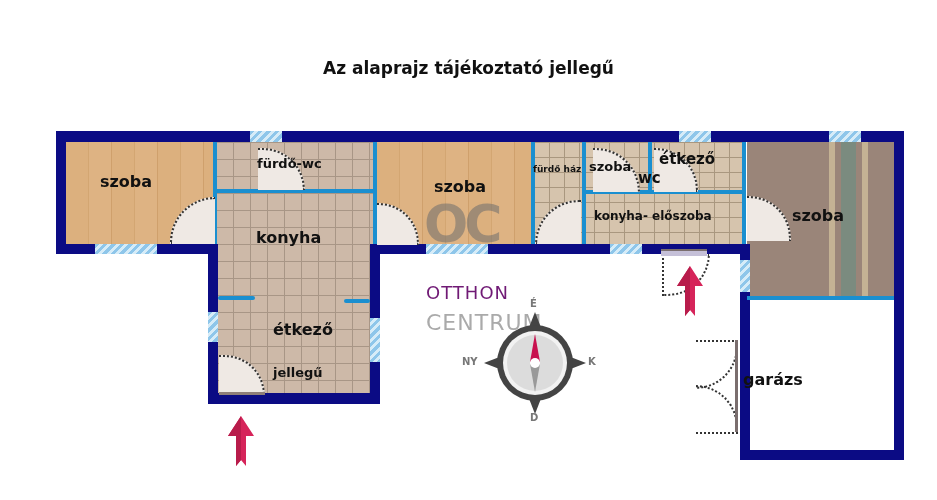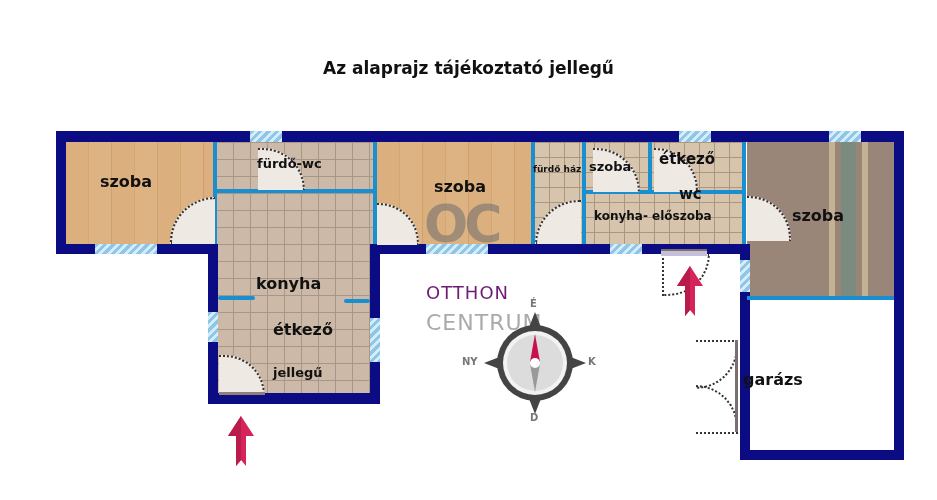--- a/index.html
+++ b/index.html
@@ -110,24 +110,24 @@
       <circle cx="53" cy="53" r="5" fill="#fff"></circle>
     </svg>
     <div class="compass-lbl" style="left:530px;top:298px;">É</div>
     <div class="compass-lbl" style="left:530px;top:412px;">D</div>
     <div class="compass-lbl" style="left:462px;top:356px;">NY</div>
     <div class="compass-lbl" style="left:588px;top:356px;">K</div>
   </div>
 
   <div class="label" style="left:100px;top:172px;font-size:16px;">szoba</div>
   <div class="label" style="left:257px;top:156px;font-size:13px;">fürdő-wc</div>
-  <div class="label" style="left:256px;top:228px;font-size:16px;margin-top:46px;">konyha</div>
+  <div class="label" style="left:256px;top:228px;font-size:16px;">konyha</div>
   <div class="label" style="left:434px;top:177px;font-size:16px;">szoba</div>
   <div class="label" style="left:533px;top:164px;font-size:9px;">fürdő ház</div>
   <div class="label" style="left:589px;top:159px;font-size:13px;">szoba</div>
   <div class="label" style="left:659px;top:150px;font-size:15px;">étkező</div>
-  <div class="label" style="left:679px;top:169px;font-size:15px;margin-top:16px;">wc</div>
+  <div class="label" style="left:638px;top:169px;font-size:15px;">wc</div>
   <div class="label" style="left:594px;top:209px;font-size:12px;text-align:right;">konyha- előszoba</div>
   <div class="label" style="left:792px;top:206px;font-size:16px;">szoba</div>
   <div class="label" style="left:273px;top:320px;font-size:16px;">étkező</div>
   <div class="label" style="left:273px;top:365px;font-size:13px;">jellegű</div>
   <div class="label" style="left:743px;top:370px;font-size:16px;">garázs</div>
 </div>
 
 </body></html>

